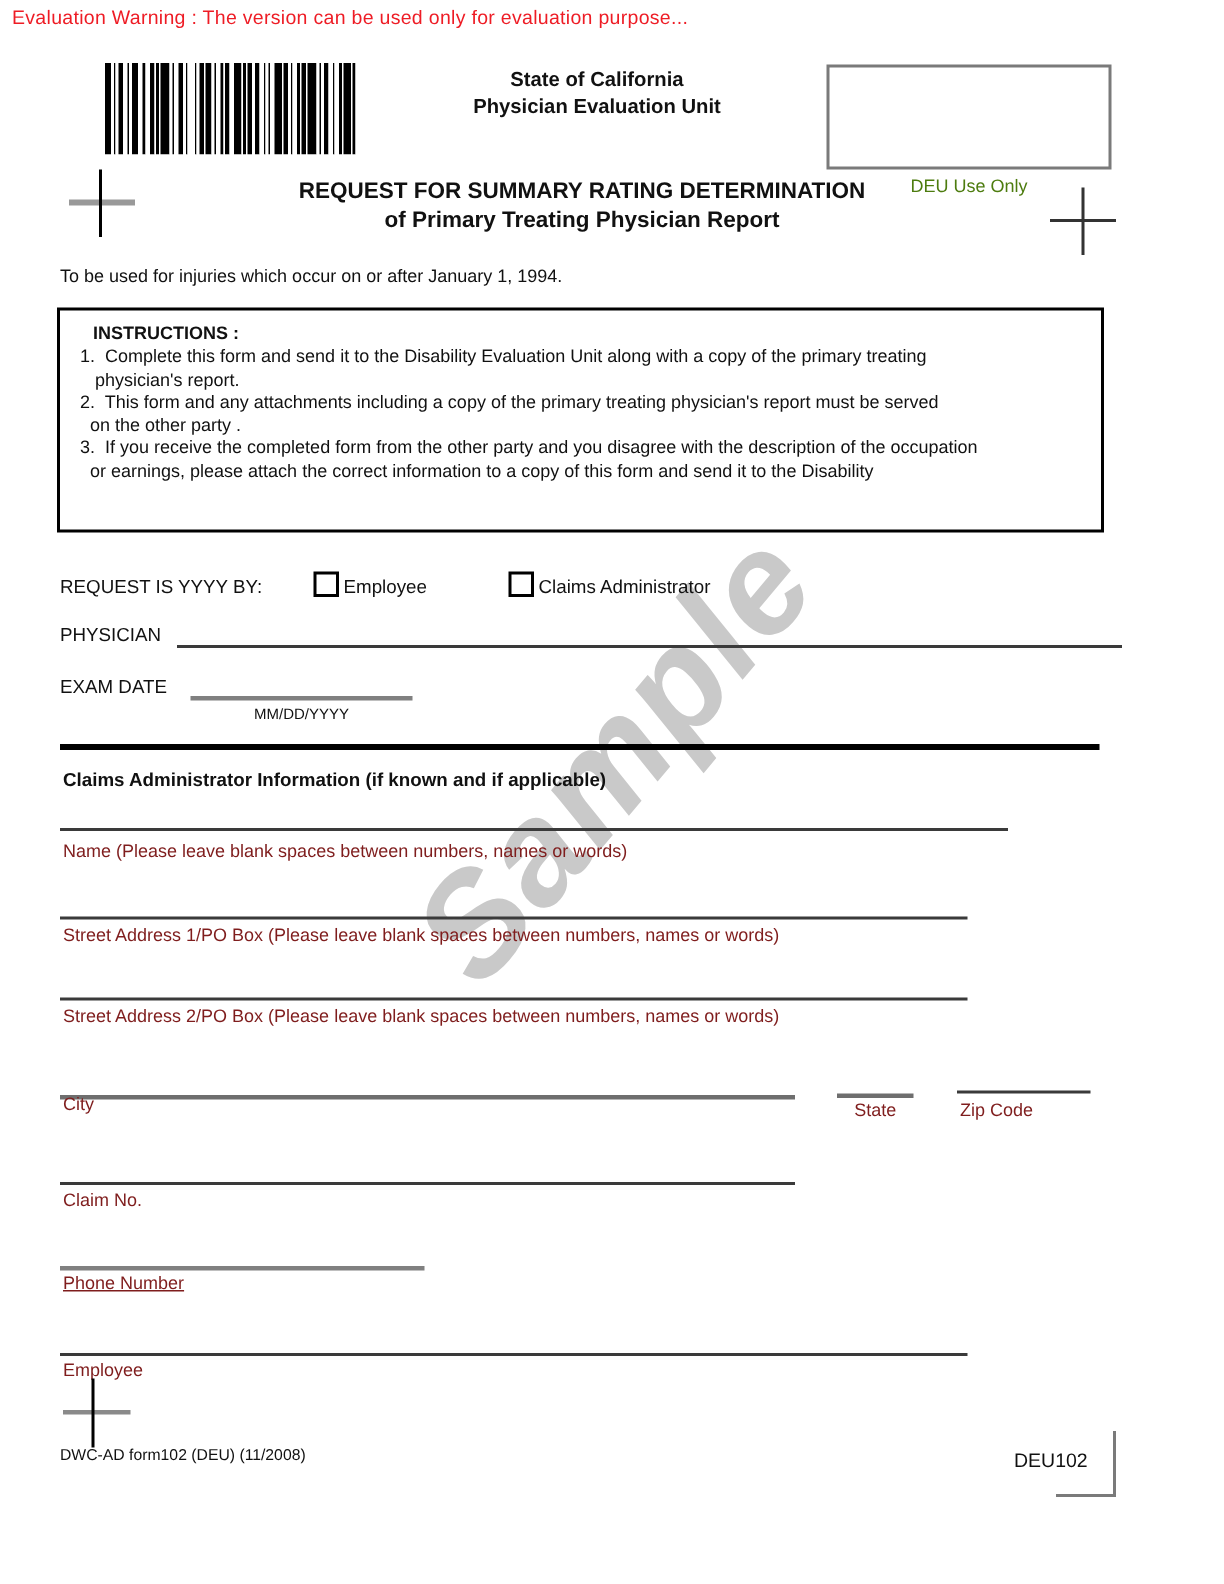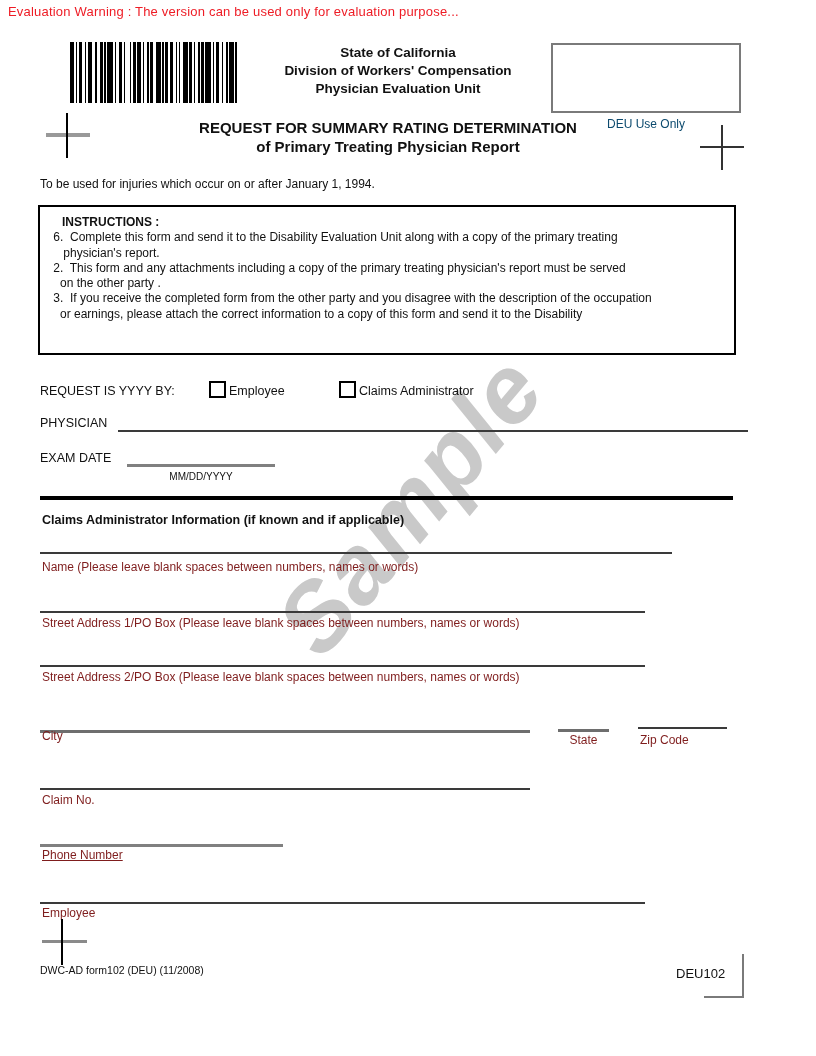--- a/index.html
+++ b/index.html
@@ -39,21 +39,21 @@
   .agency {
     left: 238px; top: 44px; width: 320px;
     text-align: center; font-weight: bold; font-size: 13.5px; line-height: 18px;
   }
   .deu-box {
     left: 551px; top: 43px; width: 190px; height: 70px;
     border: 2px solid #7a7a7a; background: #fff;
   }
   .deu-label {
     left: 551px; top: 117px; width: 190px;
-    text-align: center; font-size: 12px; color: #0c4a6e;
+    text-align: center; font-size: 12px; color: #4d7c0f;
   }
   .title {
     left: 148px; top: 119px; width: 480px;
     text-align: center; font-weight: bold; font-size: 15px; line-height: 18.5px;
   }
   
   .line { position: absolute; }
   .ch-l-h { left: 46px; top: 133px; width: 44px; height: 4px; background: #999; }
   .ch-l-v { left: 66px; top: 113px; width: 2px; height: 45px; background: #000; }
   .ch-r-h { left: 700px; top: 146px; width: 44px; height: 2px; background: #333; }
@@ -192,42 +192,41 @@
       <div class="bar b" style="flex: 1 0 0px;"></div>
       <div class="bar w" style="flex: 1 0 0px;"></div>
       <div class="bar b" style="flex: 3 0 0px;"></div>
       <div class="bar w" style="flex: 1 0 0px;"></div>
       <div class="bar b" style="flex: 1 0 0px;"></div>
       <div class="bar w" style="flex: 2 0 0px;"></div>
     </div>
 
   <div class="abs agency">
     <div>State of California</div>
-    <div>Division of Workers' Compensation</div>
     <div>Physician Evaluation Unit</div>
   </div>
 
   <div class="abs deu-box"></div>
   <div class="abs deu-label">DEU Use Only</div>
 
   <div class="line ch-l-h"></div>
   <div class="line ch-l-v"></div>
   <div class="line ch-r-h"></div>
   <div class="line ch-r-v"></div>
 
   <div class="abs title">
     <div>REQUEST FOR SUMMARY RATING DETERMINATION</div>
     <div>of Primary Treating Physician Report</div>
   </div>
 
   <div class="abs intro">To be used for injuries which occur on or after January 1, 1994.</div>
 
   <div class="abs instructions">
     <div class="head">INSTRUCTIONS :</div>
-    <div class="iline"> 6.  Complete this form and send it to the Disability Evaluation Unit along with a copy of the primary treating</div>
+    <div class="iline"> 1.  Complete this form and send it to the Disability Evaluation Unit along with a copy of the primary treating</div>
     <div class="iline">    physician's report.</div>
     <div class="iline"> 2.  This form and any attachments including a copy of the primary treating physician's report must be served</div>
     <div class="iline">   on the other party .</div>
     <div class="iline"> 3.  If you receive the completed form from the other party and you disagree with the description of the occupation</div>
     <div class="iline">   or earnings, please attach the correct information to a copy of this form and send it to the Disability</div>
   </div>
 
   <div class="abs req-label">REQUEST IS YYYY BY:</div>
   <div class="checkbox cb1"></div>
   <div class="abs cb1-label">Employee</div>

